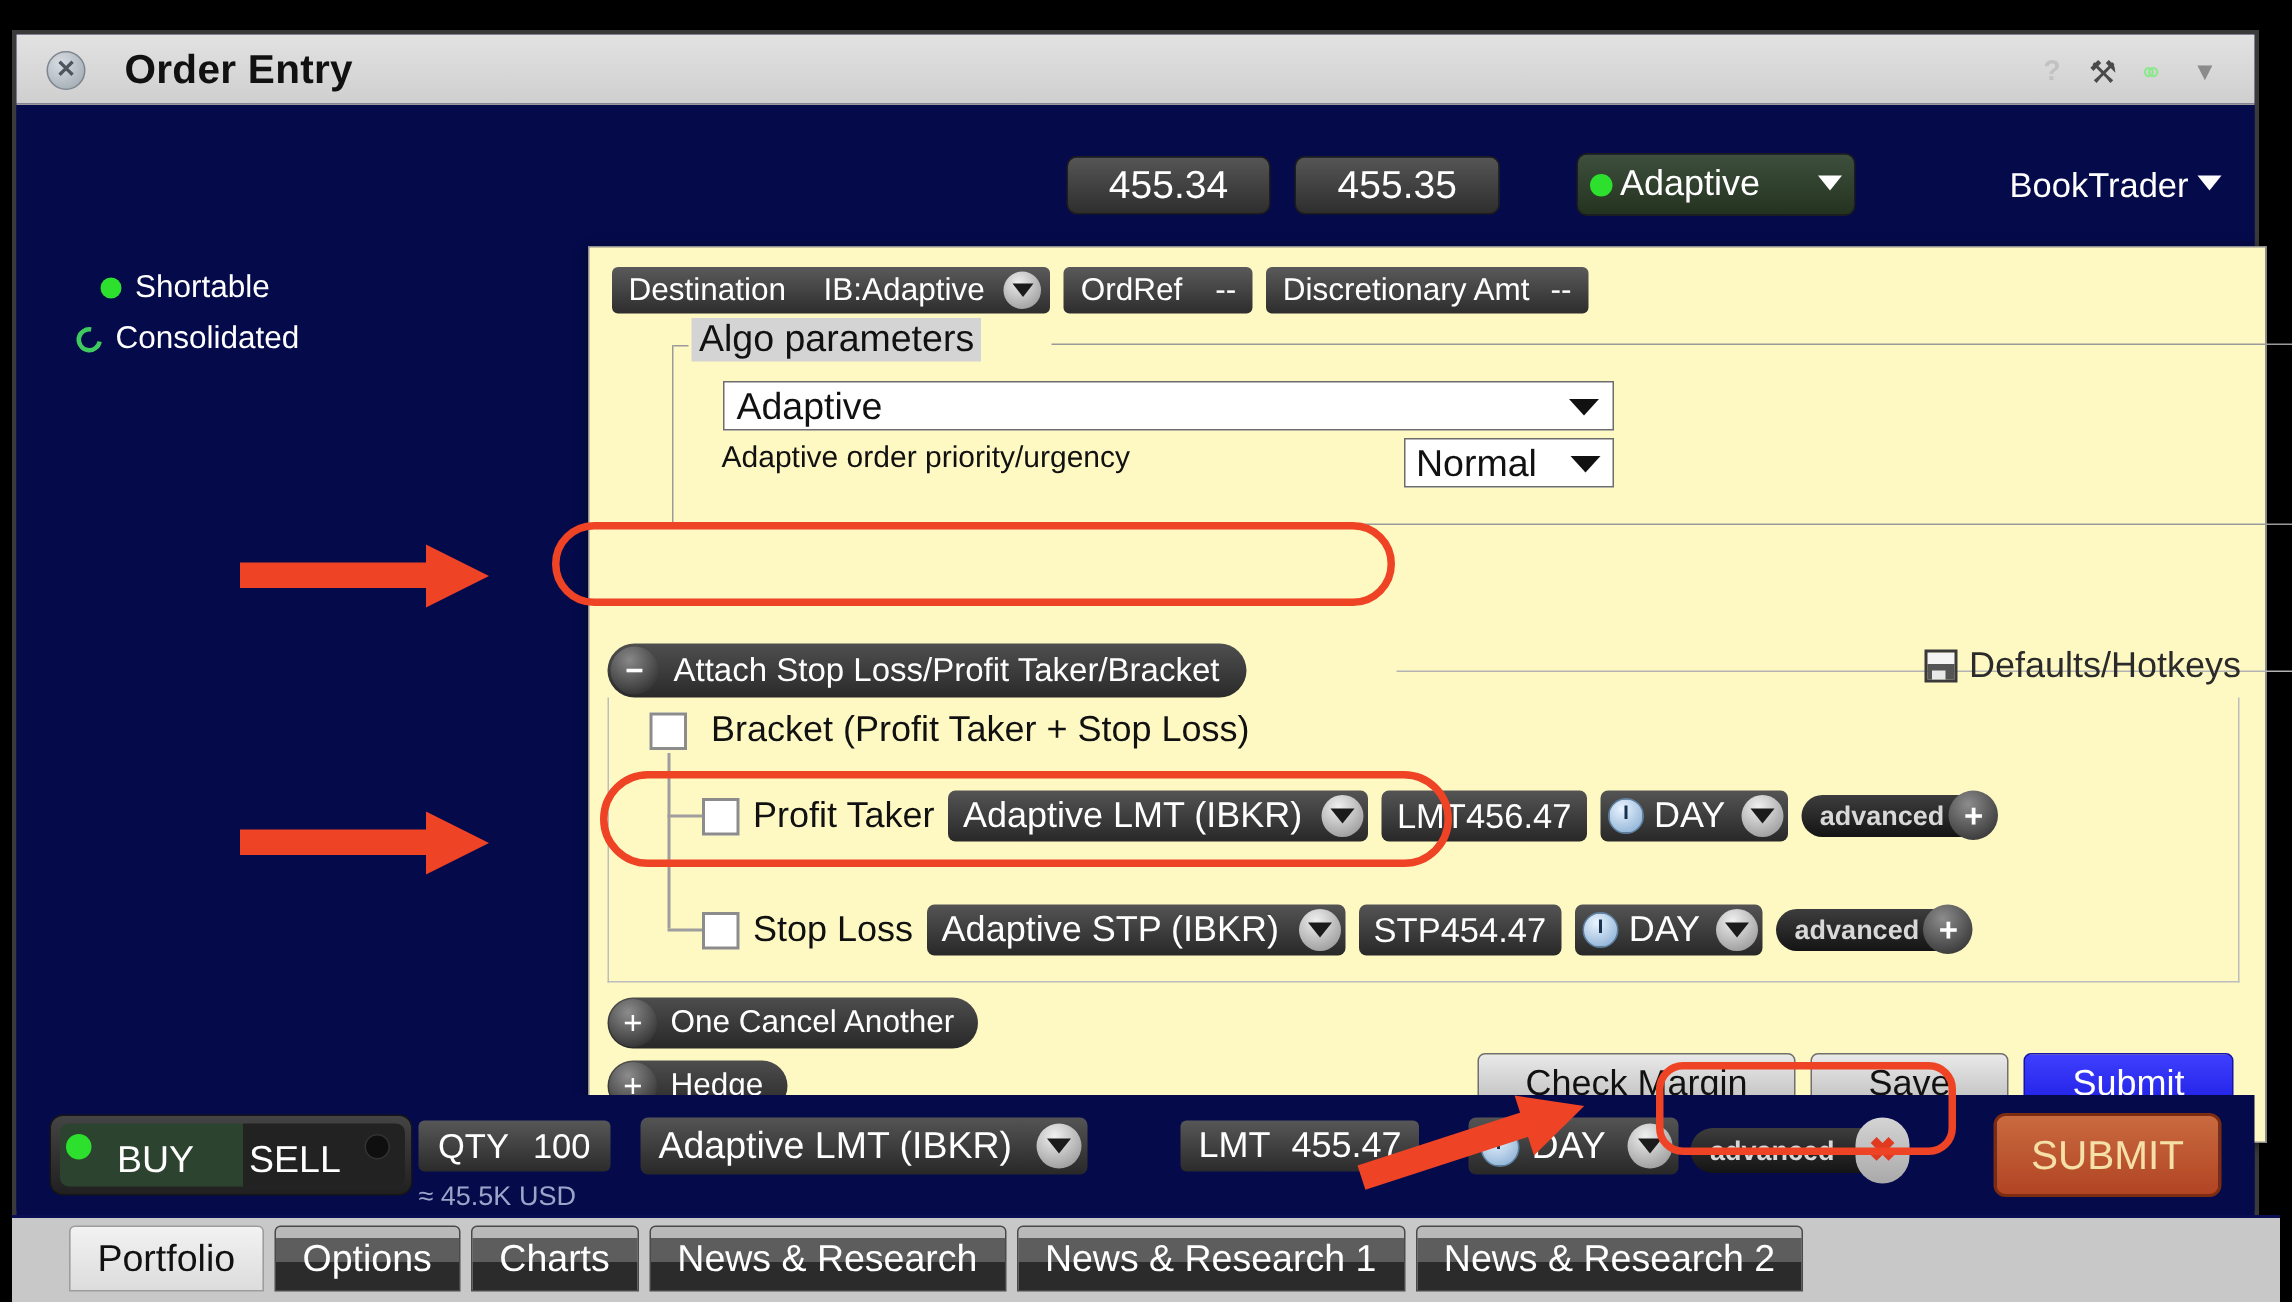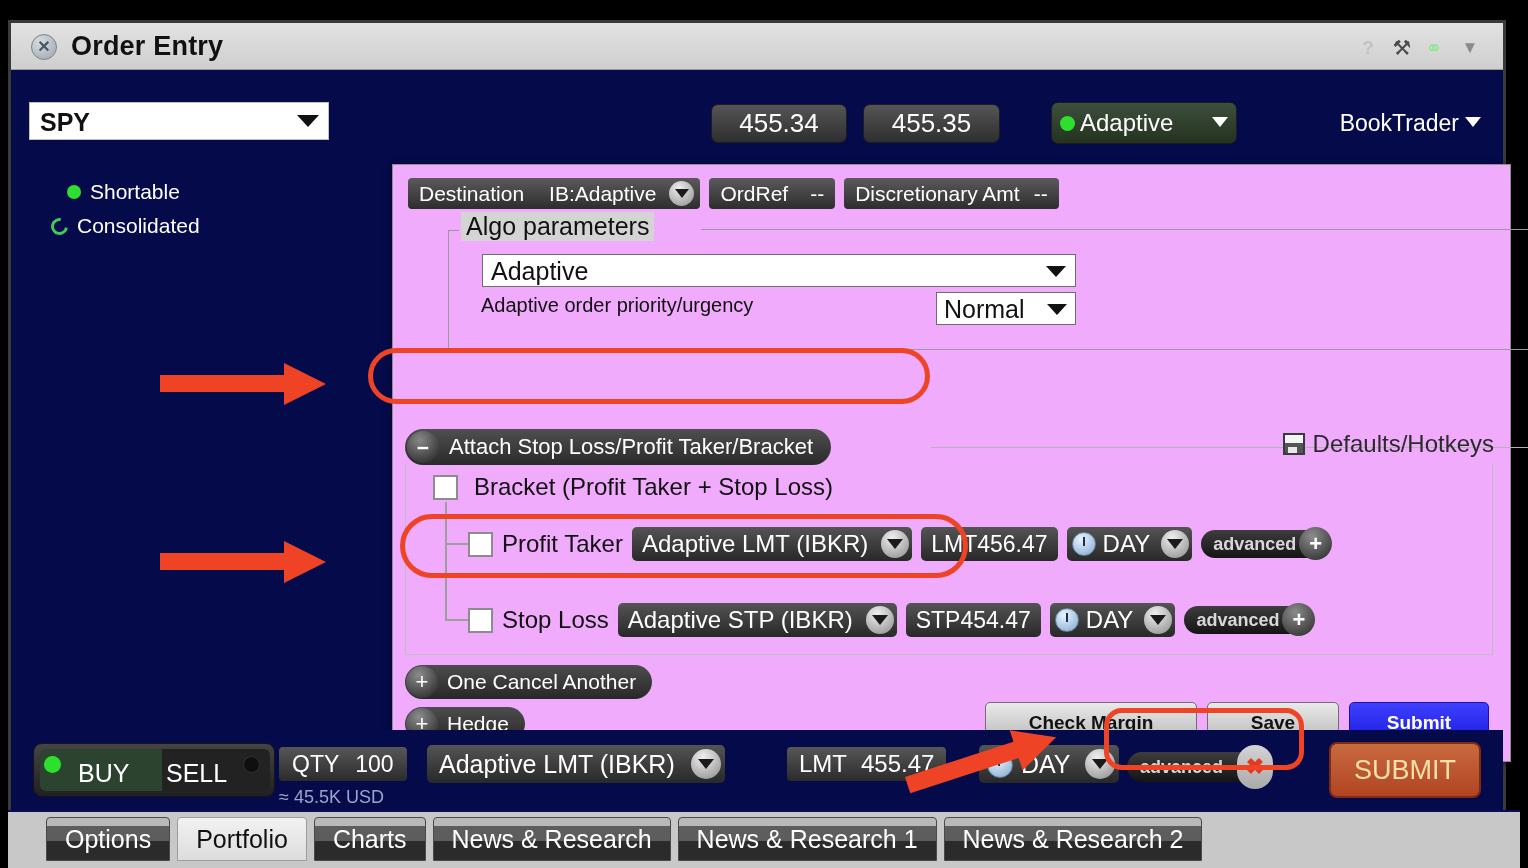--- a/index.html
+++ b/index.html
@@ -13,21 +13,21 @@
 
   
   #titlebar{position:absolute;left:0;top:0;width:100%;height:47px;
             background:linear-gradient(#e2e2e2,#cfcfcf);
             border-bottom:1px solid #9a9a9a;box-sizing:border-box;}
   #close-btn{position:absolute;left:20px;top:11px;width:26px;height:26px;border-radius:50%;
              background:radial-gradient(circle at 35% 30%,#d8dde2,#9ba4ad);
              border:1px solid #7d858e;box-sizing:border-box;
              display:flex;align-items:center;justify-content:center;
              font-size:16px;color:#4d555d;font-weight:bold;line-height:1;}
-  #win-title{position:absolute;left:60px;top:8px;font-size:27px;font-weight:bold;color:#111;
+  #win-title{position:absolute;left:72px;top:8px;font-size:27px;font-weight:bold;color:#111;
              letter-spacing:.2px;}
   .tb-icon{position:absolute;top:12px;width:26px;height:26px;display:flex;align-items:center;
            justify-content:center;font-size:20px;}
   #icon-help{right:122px;color:#c2c2c2;font-weight:bold;font-size:19px;}
   #icon-wrench{right:88px;color:#4a4a4a;font-size:21px;}
   #icon-link{right:56px;color:#8de88d;font-size:20px;}
   #icon-menu{right:20px;color:#8b8b8b;font-size:17px;}
 
   
   #wbody{position:absolute;left:0;top:47px;width:100%;height:660px;background:#050a4a;}
@@ -61,21 +61,21 @@
   #adaptive-caret{position:absolute;right:8px;top:14px;width:0;height:0;
                 border-left:8px solid transparent;border-right:8px solid transparent;
                 border-top:10px solid #fff;}
   #booktrader{position:absolute;right:44px;top:40px;color:#fff;font-size:23px;}
   #booktrader-caret{position:absolute;right:22px;top:47px;width:0;height:0;
                 border-left:8px solid transparent;border-right:8px solid transparent;
                 border-top:10px solid #fff;}
 
   
   #panel{position:absolute;left:381px;top:94px;width:1119px;height:598px;
-         background:#f0abfc;border:1px solid #8e8e8e;box-sizing:border-box;
+         background:#fef9c3;border:1px solid #8e8e8e;box-sizing:border-box;
          box-shadow:0 2px 7px rgba(0,0,0,.5);}
 
   
   .chip{background:linear-gradient(#5a5a5a,#2d2d2d);color:#fff;border-radius:4px;
         display:inline-flex;align-items:center;height:31px;padding:0 11px;font-size:21px;
         box-sizing:border-box;white-space:nowrap;}
   #destrow{position:absolute;left:15px;top:13px;display:flex;gap:9px;align-items:center;}
   #dest-chip{padding-right:44px;position:relative;gap:25px;}
   #dest-caret{position:absolute;right:6px;top:3px;width:25px;height:25px;border-radius:50%;
               background:radial-gradient(circle at 40% 30%,#eee,#8d8d8d);
@@ -165,21 +165,21 @@
   .small-pill{position:absolute;height:34px;border-radius:17px;
               background:linear-gradient(#4d4d4d,#282828);color:#fff;font-size:21px;
               display:flex;align-items:center;padding:0 16px 0 42px;box-sizing:border-box;}
   .sp-plus{position:absolute;left:1px;top:1px;width:32px;height:32px;border-radius:50%;
            background:radial-gradient(circle at 40% 28%,#8c8c8c,#1f1f1f);
            display:flex;align-items:center;justify-content:center;color:#fff;font-size:22px;line-height:1;}
   #oca-pill{left:12px;top:500px;}
   #hedge-pill{left:12px;top:542px;}
 
   
-  .btn{position:absolute;height:42px;border-radius:5px;font-size:19px;font-weight:bold;
+  .btn{position:absolute;height:42px;border-radius:5px;font-size:24px;font-weight:normal;
        display:flex;align-items:center;justify-content:center;box-sizing:border-box;}
   .btn-gray{background:linear-gradient(#e9e9e9,#b7b7b7);border:1px solid #6f6f6f;color:#111;}
   #btn-checkmargin{left:592px;top:537px;width:212px;}
   #btn-save{left:814px;top:537px;width:132px;}
   #btn-submit{left:956px;top:537px;width:140px;background:linear-gradient(#3f3fff,#1b1be0);
               border:1px solid #1414a8;color:#fff;}
 
   
   #orderbar{position:absolute;left:0;top:707px;width:100%;height:80px;background:#050a4a;}
   #buysell{position:absolute;left:22px;top:13px;width:242px;height:54px;border-radius:9px;
@@ -261,24 +261,20 @@
       <div id="close-btn">✕</div>
       <div id="win-title">Order Entry</div>
       <div class="tb-icon" id="icon-help">?</div>
       <div class="tb-icon" id="icon-wrench">⚒</div>
       <div class="tb-icon" id="icon-link">⚭</div>
       <div class="tb-icon" id="icon-menu">▼</div>
     </div>
 
     <div id="wbody">
 
-      <div id="symbol-box">
-        <span id="symbol-text">SPY</span>
-        <span id="symbol-caret"></span>
-      </div>
 
       <div class="statusrow" id="status-shortable">
         <span class="dot-green"></span>
         <span>Shortable</span>
       </div>
       <div class="statusrow" id="status-consolidated">
         <span class="ring-green"></span>
         <span>Consolidated</span>
       </div>
 
@@ -452,22 +448,22 @@
         <span>advanced</span>
         <span id="ob-adv-x">✖</span>
       </div>
 
       <div id="ob-submit">SUBMIT</div>
     </div>
   </div>
 
   <div id="tabstrip">
     <div id="tabs">
+      <div class="tab active">Portfolio</div>
       <div class="tab">Options</div>
-      <div class="tab active">Portfolio</div>
       <div class="tab">Charts</div>
       <div class="tab">News &amp; Research</div>
       <div class="tab">News &amp; Research 1</div>
       <div class="tab">News &amp; Research 2</div>
     </div>
   </div>
 
   <div class="anno oval" id="oval-attach"></div>
   <div class="anno oval" id="oval-stoploss"></div>
   <div class="anno oval" id="oval-adv"></div>

